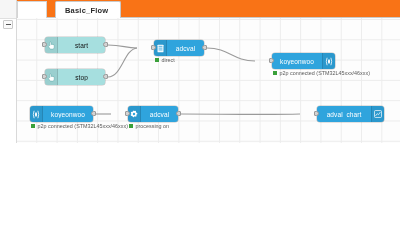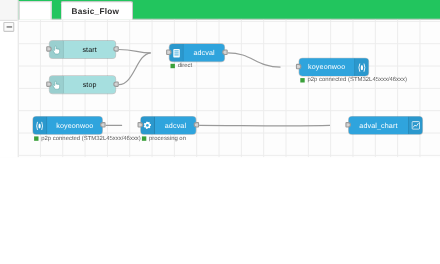--- a/index.html
+++ b/index.html
@@ -45,21 +45,21 @@
     display: block;
     width: 5px; height: 1px;
     background: #555;
   }
 
   
   .tabbar {
     position: absolute;
     left: 17px; top: 0;
     width: 383px; height: 18px;
-    background: #22c55e;
+    background: #f97316;
     border-bottom: 1px solid #c9c9c9;
   }
   .tab {
     position: absolute;
     left: 38px; top: 1px;
     height: 17px;
     min-width: 66px;
     padding: 0 9px;
     background: #ffffff;
     border: 1px solid #c9c9c9;

